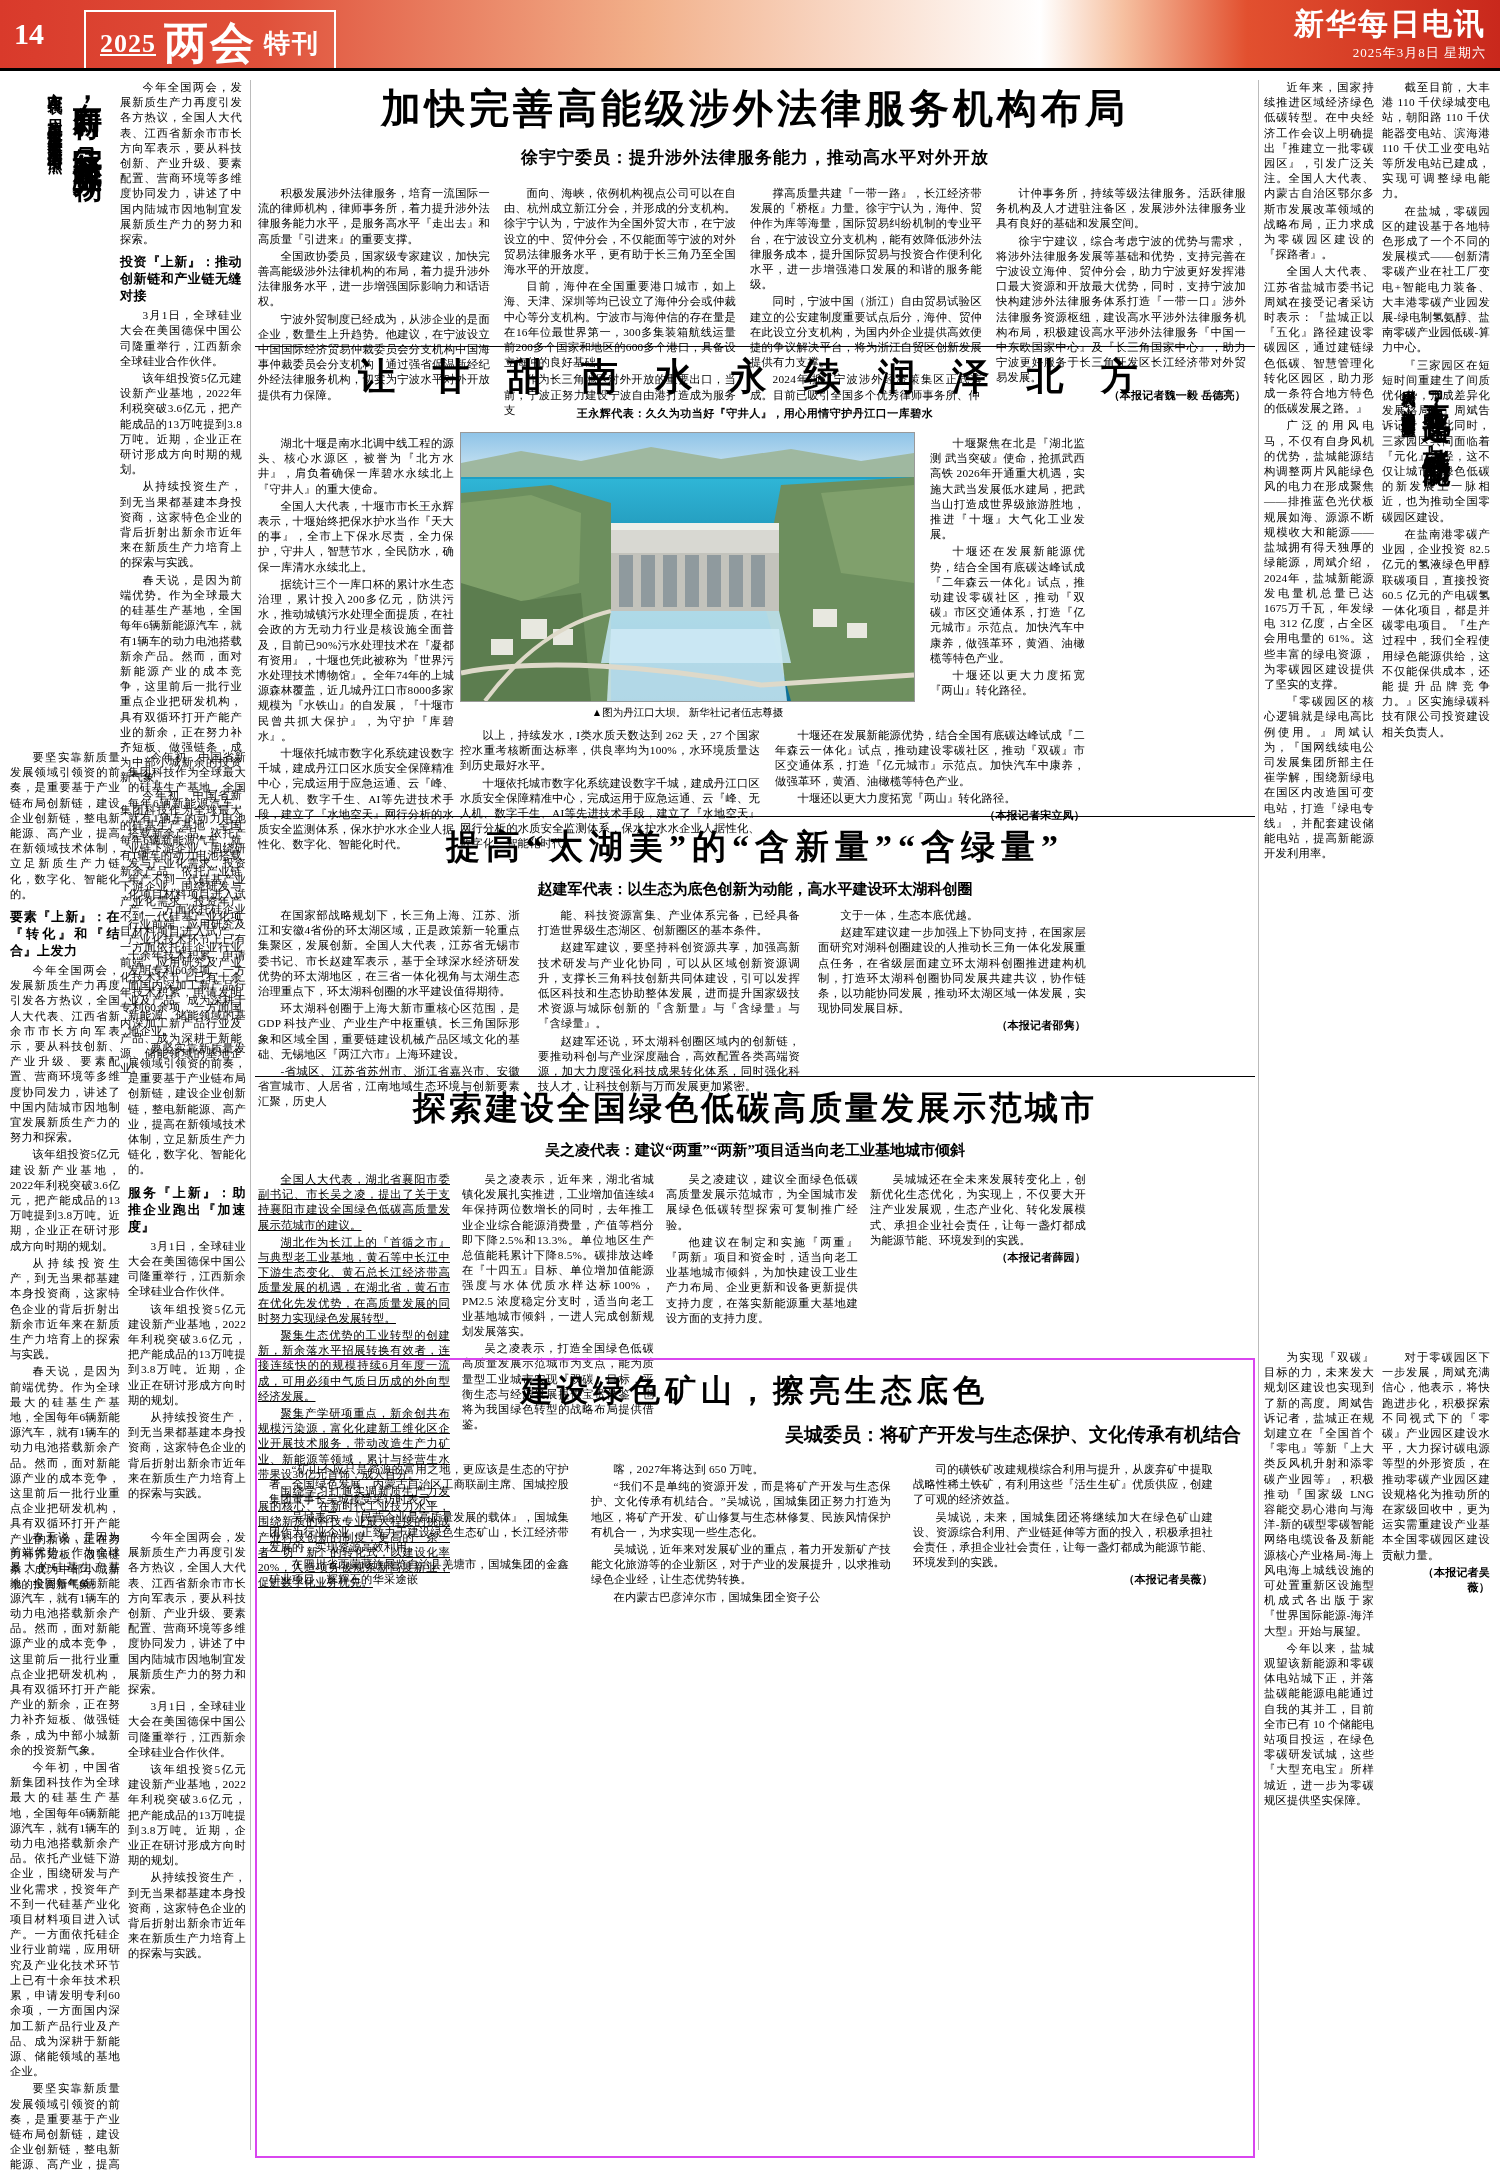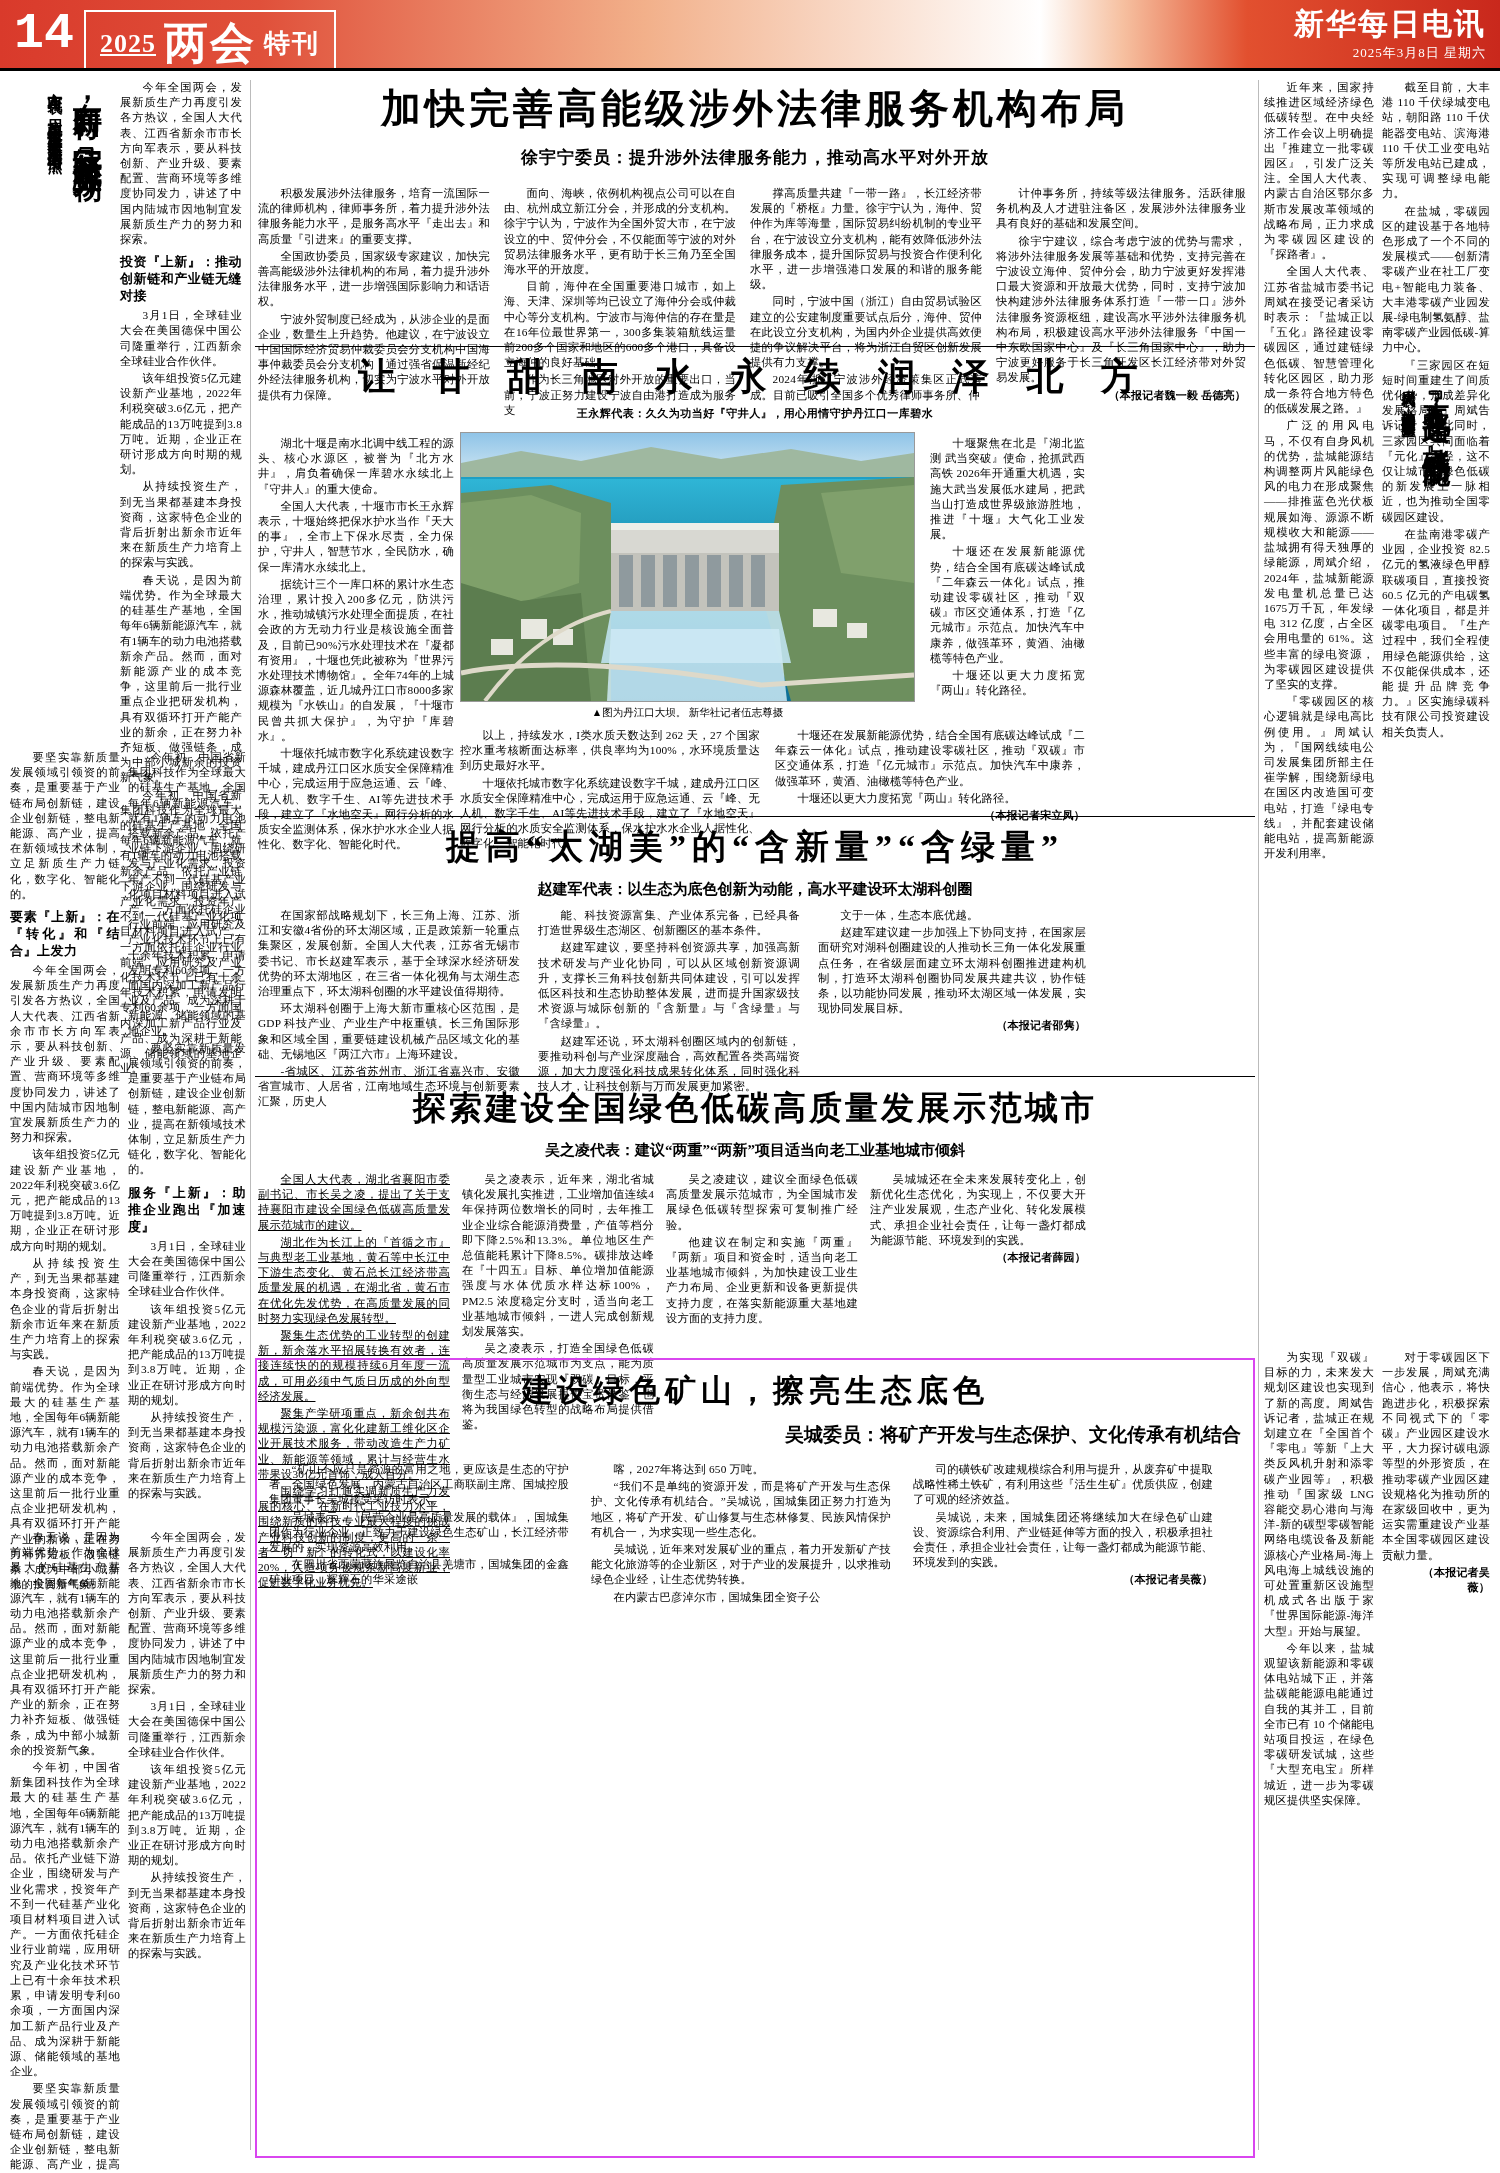--- a/index.html
+++ b/index.html
@@ -16,22 +16,22 @@
   .masthead {
     position:absolute; left:0; top:0; width:1500px; height:68px;
     display:flex; align-items:stretch;
   }
   .mh-left {
     width:1040px; height:68px; position:relative;
     background:linear-gradient(90deg,#d93a2b 0%, #e0503a 25%, #f2b08a 62%, #ffffff 100%);
   }
   .page-num {
     position:absolute; left:14px; top:8px;
-    font-size:50px; font-weight:bold; color:#ffffff;
-    font-family:Liberation Mono, monospace; line-height:52px;
+    font-size:30px; font-weight:bold; color:#ffffff;
+    font-family:Liberation Serif, serif; line-height:52px;
   }
   .mh-title-box {
     position:absolute; left:84px; top:10px;
     border:2px solid #ffffff; padding:2px 14px 4px 14px;
     display:flex; align-items:center; gap:8px;
   }
   .mh-year { font-size:26px; color:#ffffff; font-weight:bold; letter-spacing:1px;text-decoration:underline;}
   .mh-big { font-size:44px; color:#ffffff; font-weight:bold; letter-spacing:2px;}
   .mh-sp { font-size:26px; color:#ffffff; font-weight:bold; letter-spacing:2px;}
   .mh-right {

